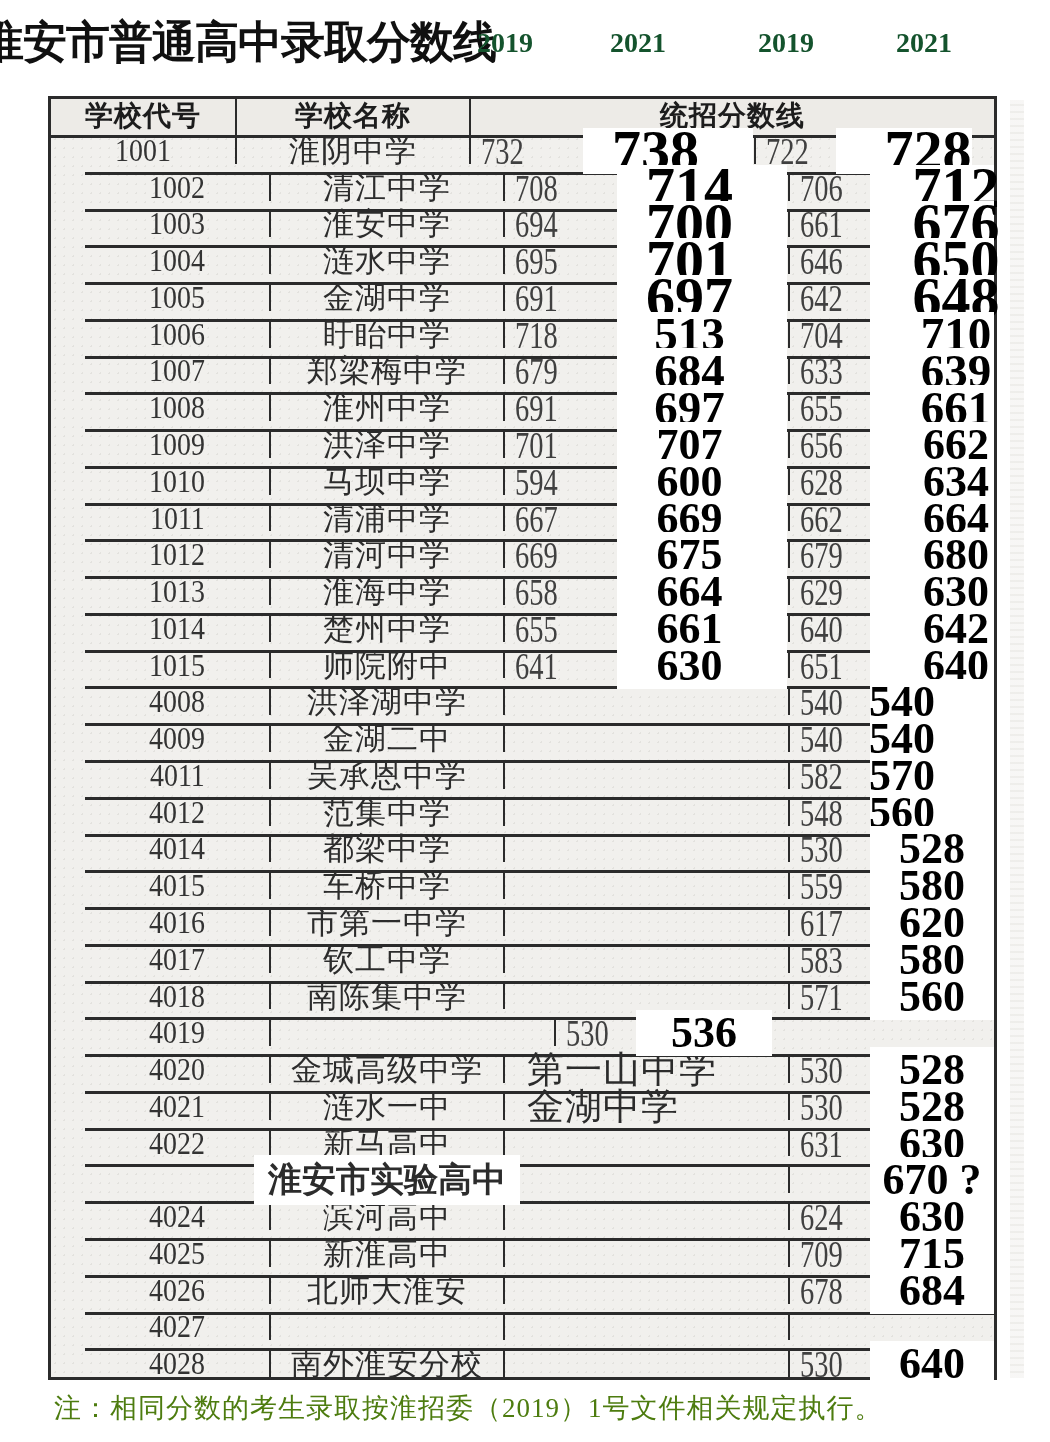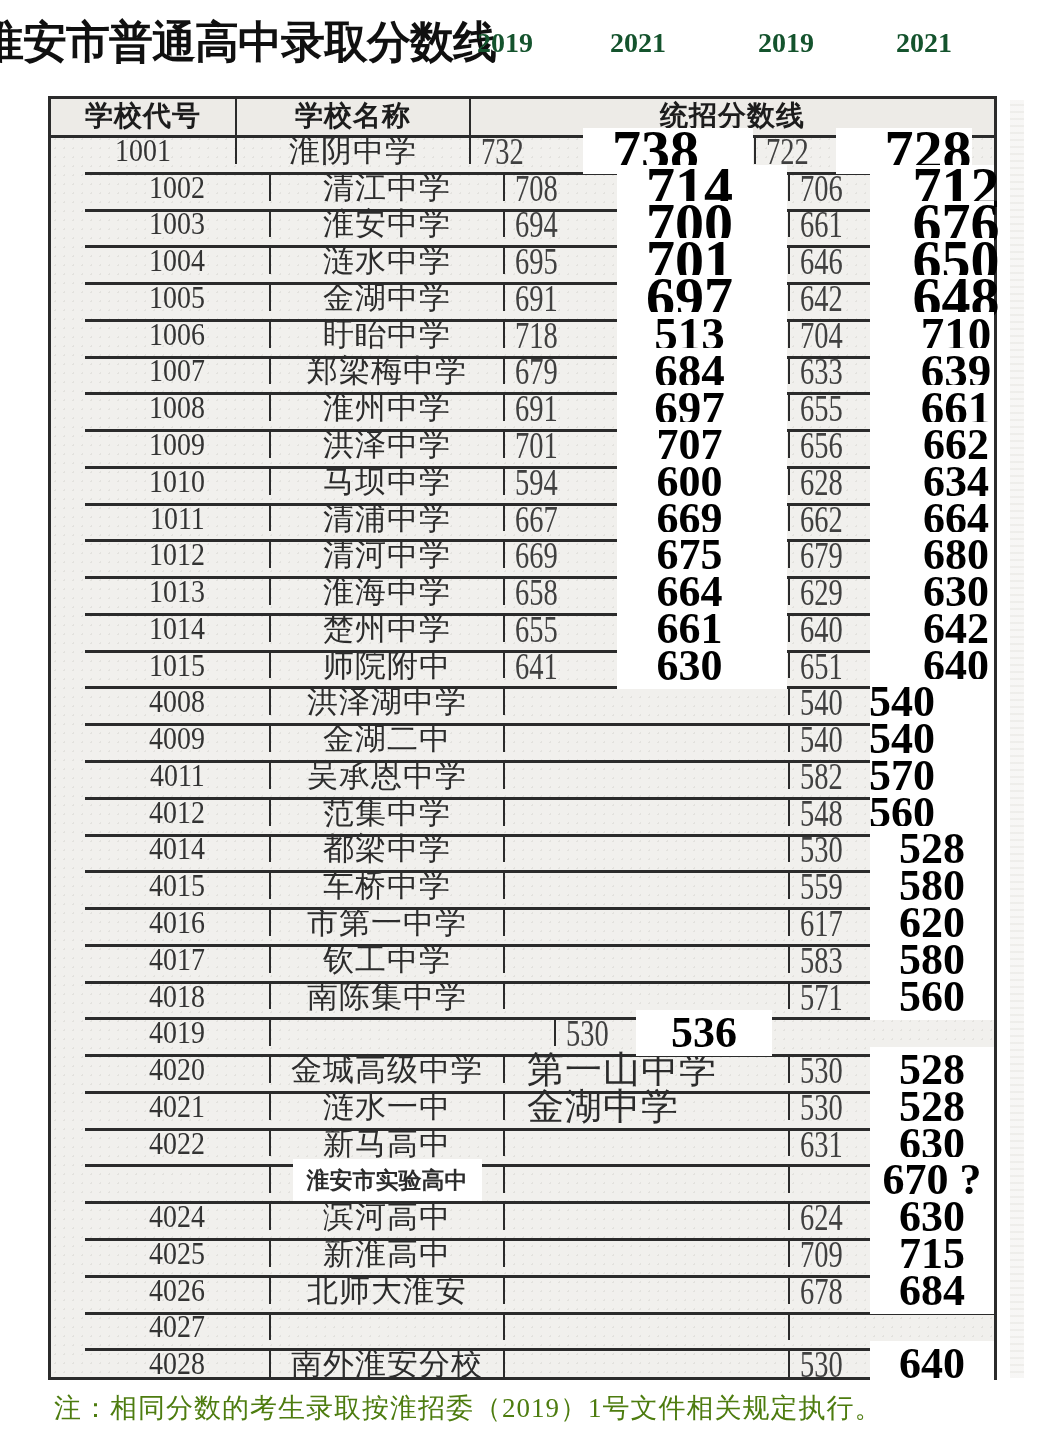--- a/index.html
+++ b/index.html
@@ -74,22 +74,22 @@
     font-family:"Liberation Serif","DejaVu Serif",serif;
   }
   .patch-a .num{transform:translateX(-12px);}
   .emph-xl{font-size:58px;}
   .emph-lg{font-size:47px;}
   .emph-md{font-size:44px;}
   .r-sec1 .patch-b .num{transform:translateX(24px);}
   .r-sec2a .patch-b .num{transform:translateX(-30px);}
   .name-text{display:inline-block;}
   .name-bold{
-    font-weight:bold; font-size:23px; letter-spacing:0; background:#ffffff;
-    position:relative; z-index:5; height:42px; display:flex; align-items:center;
+    font-weight:bold; font-size:34px; letter-spacing:0; background:#ffffff;
+    position:relative; z-index:5; height:50px; display:flex; align-items:center;
     padding:0 14px;
     font-family:Liberation Serif, serif;
   }
   
   .noise-strip{
     position:absolute; right:26px; top:100px; width:14px; height:1278px;
     background:repeating-linear-gradient(0deg,#f4f3f1 0 5px,#e7e6e2 5px 7px);
     opacity:.7;
   }
   

